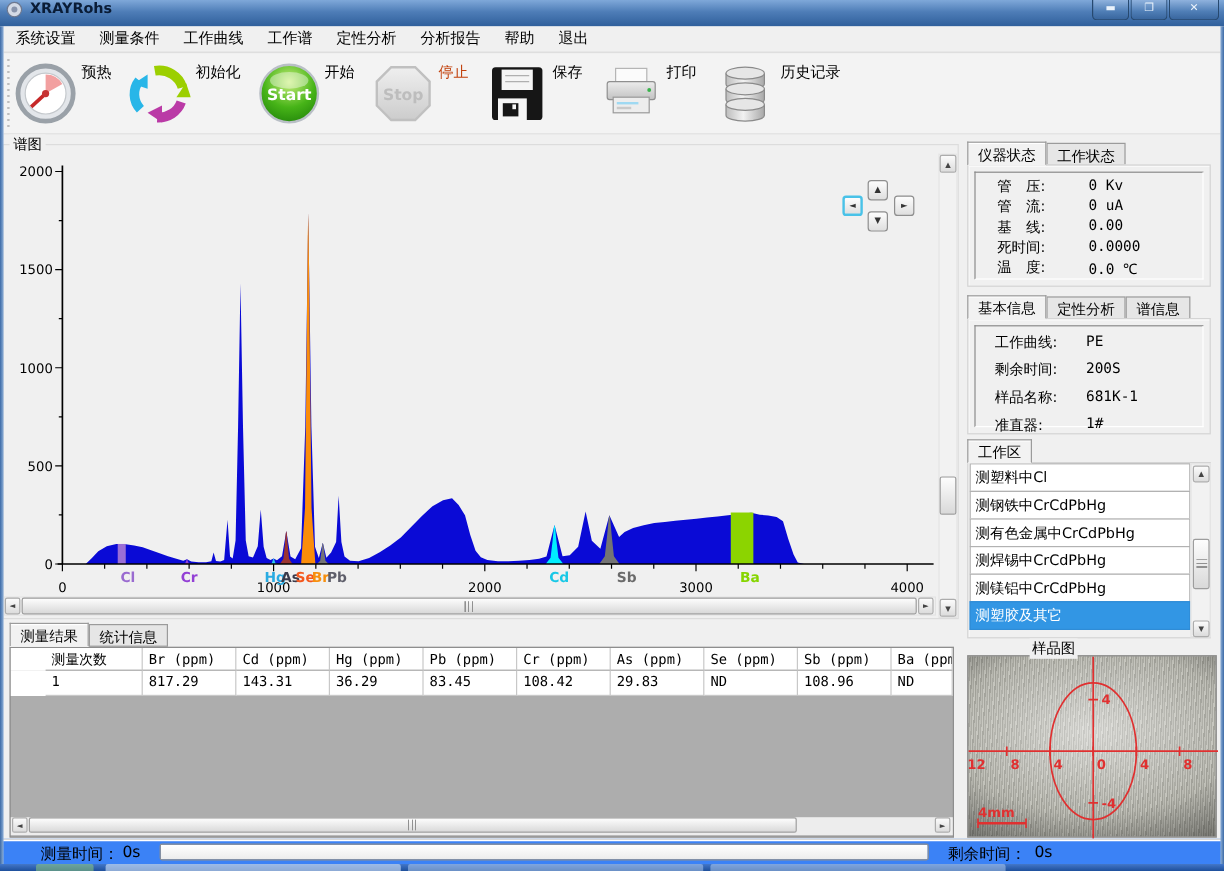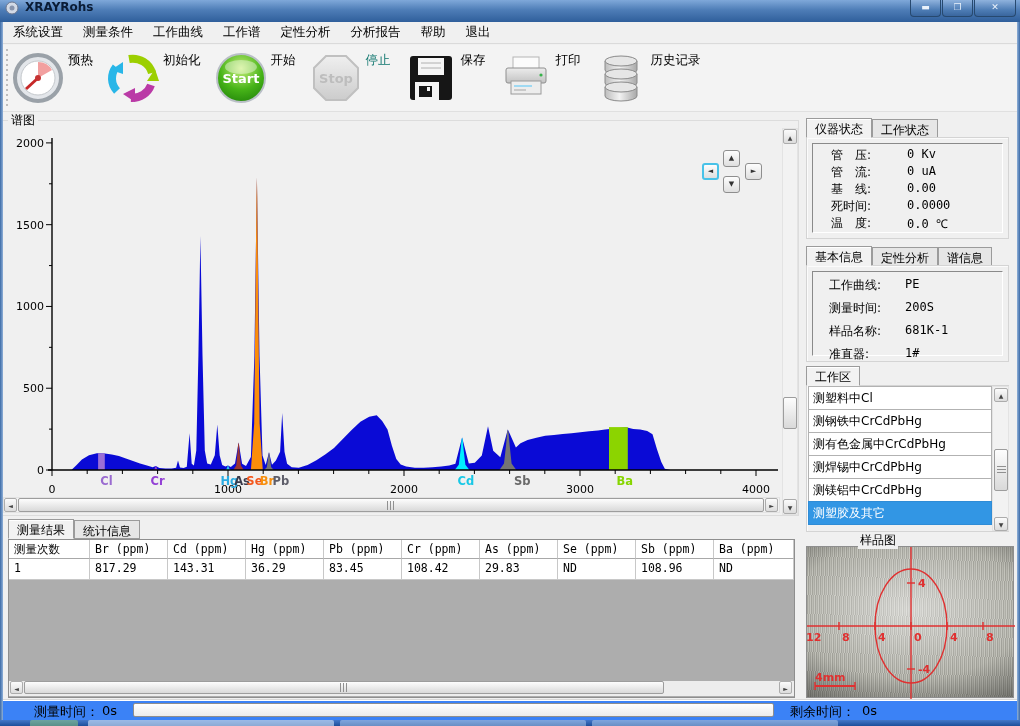--- a/index.html
+++ b/index.html
@@ -25,21 +25,21 @@
 
   
   .toolbar { position:absolute; left:3px; top:45px; width:1014px; height:67px; background:#F3F3F3;
     border-bottom:1px solid #E0E0E0; display:flex; align-items:center; }
   .tb-grip { width:5px; height:58px; margin:0 3px 0 1px;
     background:repeating-linear-gradient(180deg,#BDBDBD 0 2px,transparent 2px 5px);
     background-size:2px 100%; background-repeat:no-repeat; background-position:center; }
   .tool { display:flex; align-items:flex-start; margin-right:14px; }
   .tool svg { width:52px; height:52px; }
   .tlabel { margin-left:4px; font-size:12.5px; }
-  .tlabel.disabled { color:#0f766e; }
+  .tlabel.disabled { color:#c2410c; }
 
   
   .chart-group-label { position:absolute; left:8px; top:112px; font-size:12px; background:#F0F0F0; z-index:2; padding:0 3px; }
   .chart-frame { position:absolute; left:2px; top:120px; width:797px; height:396px; border:1px solid #DCDCDC; }
   #spectrum-svg { position:absolute; left:4px; top:124px; width:776px; height:373px; }
 
   .navpad-btn { position:absolute; width:17px; height:17px; border:1px solid #8E8E8E; border-radius:3px;
     background:linear-gradient(180deg,#FDFDFD,#DFDFDF); font-size:7px; line-height:15px; text-align:center;
     color:#333; z-index:3; }
   .navpad-btn.focused { border:2px solid #49C2E8; line-height:13px; }
@@ -61,21 +61,21 @@
 
   
   .results-tabs { position:absolute; left:8px; top:519px; }
   .results-box { position:absolute; left:8px; top:539px; width:787px; height:159px; border:1px solid #8E8E8E; background:#ADADAD; }
   .rtable { width:100%; }
   .rrow { display:flex; background:#FFF; }
   .rcell { border-right:1px solid #C8C8C8; border-bottom:1px solid #C8C8C8; padding:2px 5px; font-size:11.5px;
     font-family:"DejaVu Sans Mono", monospace; white-space:nowrap; overflow:hidden; }
   .rrow.header .rcell { border-bottom:1px solid #A8A8A8; height:19px; }
   .rrow.data .rcell { height:21px; }
-  .c0{width:81px;} .c{width:78px;} .clast{flex:1;}
+  .c0{width:81px;margin-left:29px;} .c{width:78px;} .clast{flex:1;}
   .rscroll { position:absolute; left:0px; bottom:1px; width:785px; height:15px; background:#EDEDED; }
 
   
   .rp-tabs1 { position:absolute; left:806px; top:118px; }
   .rp-box { position:absolute; background:#F0F0F0; border:1px solid #D4D4D4; box-shadow:inset 1px 1px 0 #FBFBFB; }
   .inner-sunken { position:absolute; background:#F0F0F0; border:1px solid; border-color:#8A8A8A #FFF #FFF #8A8A8A; }
   .fieldrow { display:flex; font-size:12px; }
   .flabel { width:76px; }
   .fvalue { font-family:"DejaVu Sans Mono", monospace; }
 
@@ -397,21 +397,21 @@
   <div style="position:absolute;left:806px;top:246px;">
     <span class="tab active">基本信息</span><span class="tab">定性分析</span><span class="tab">谱信息</span>
   </div>
   <div class="rp-box" style="left:806px;top:265px;width:203px;height:97px;">
     <div class="inner-sunken" style="left:5px;top:5px;width:191px;height:85px;padding:5px 0 0 16px;">
       <div class="fieldrow" style="margin-bottom:6px;">
           <span class="flabel">工作曲线:</span>
           <span class="fvalue">PE</span>
         </div>
       <div class="fieldrow" style="margin-bottom:6px;">
-          <span class="flabel">测量时间:</span>
+          <span class="flabel">剩余时间:</span>
           <span class="fvalue">200S</span>
         </div>
       <div class="fieldrow" style="margin-bottom:6px;">
           <span class="flabel">样品名称:</span>
           <span class="fvalue">681K-1</span>
         </div>
       <div class="fieldrow">
           <span class="flabel">准直器:</span>
           <span class="fvalue">1#</span>
         </div>

